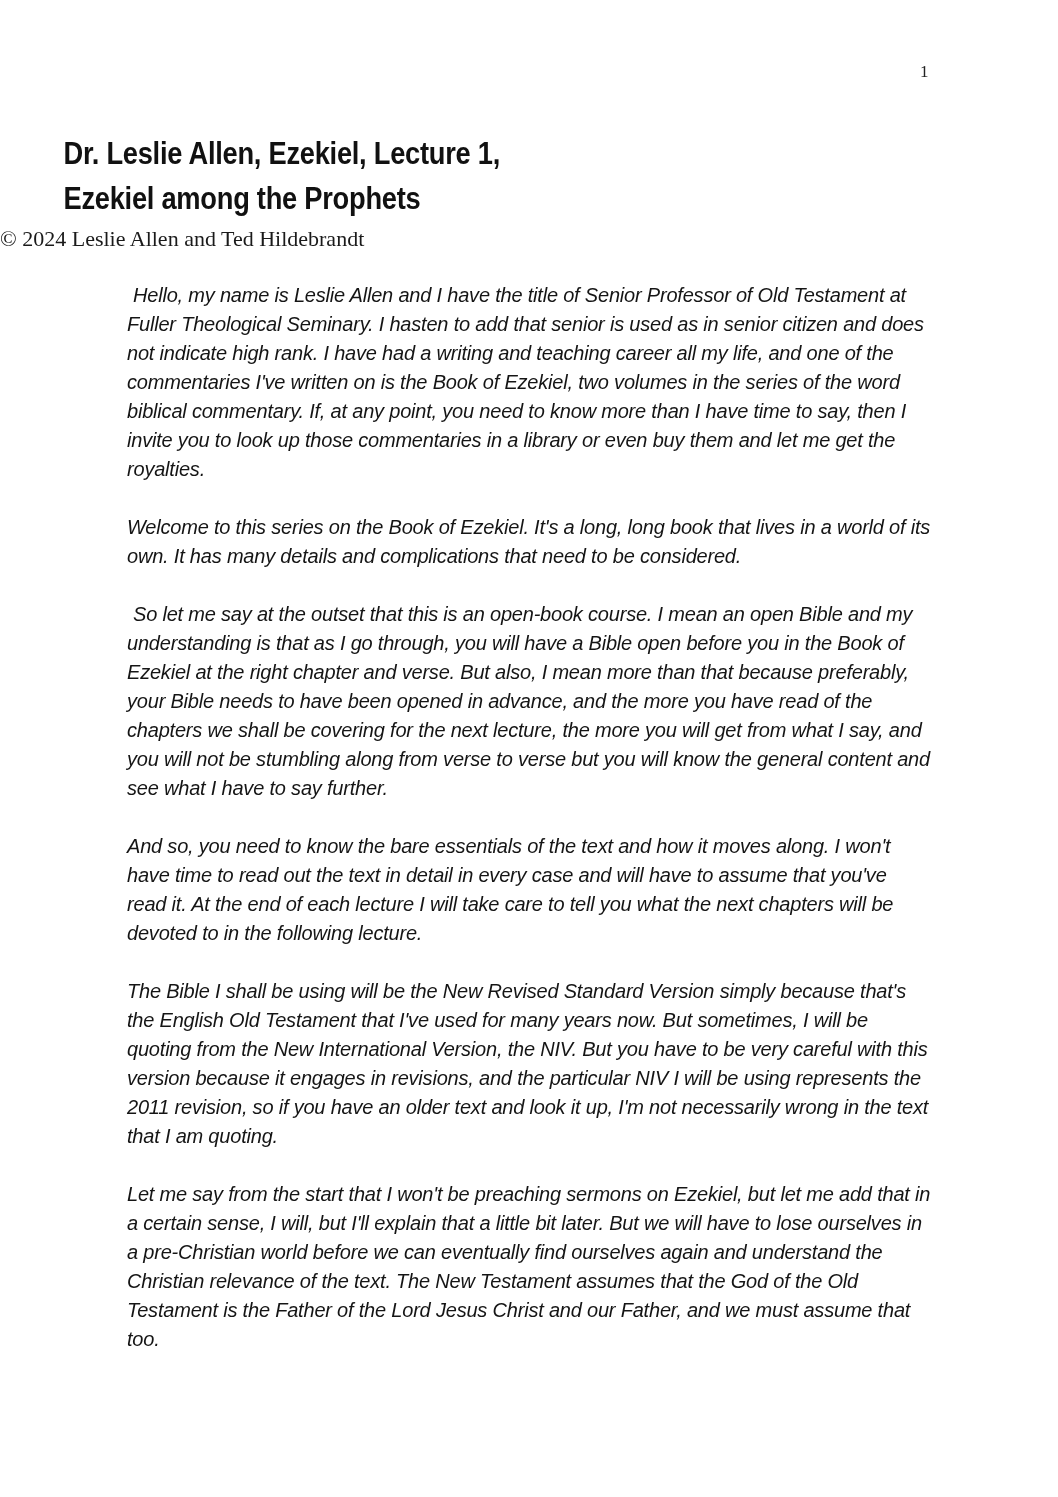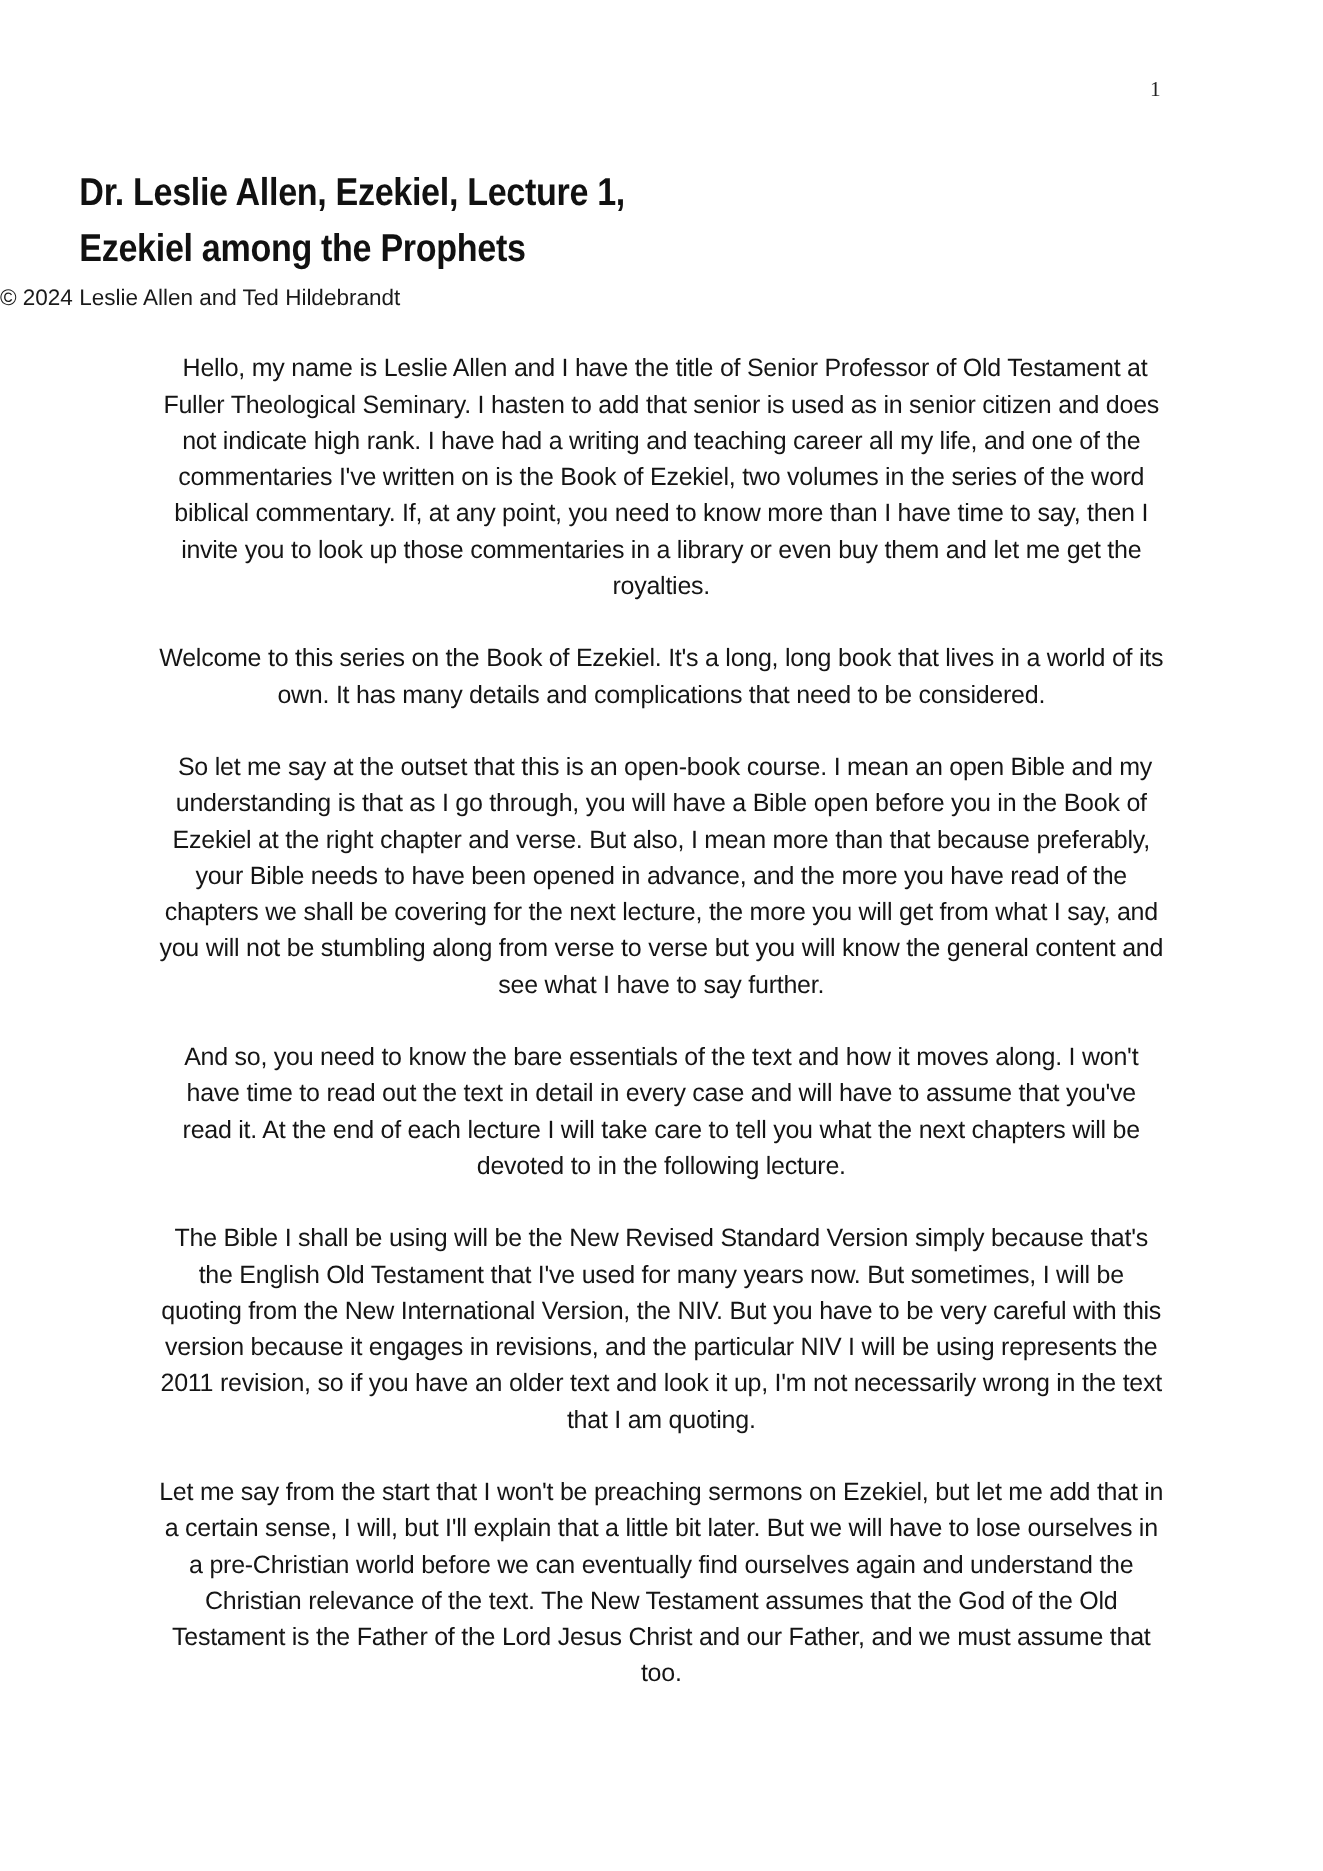--- a/index.html
+++ b/index.html
@@ -36,33 +36,34 @@
     color: #111111;
     transform: scaleX(0.88);
     transform-origin: 50% 0;
     letter-spacing: -0.3px;
   }
   .title-line {
     display: block;
   }
   .copyright {
     margin-top: 4px;
-    font-family: Liberation Sans, sans-serif;
-    font-size: 18px;
+    font-family: Liberation Serif, serif;
+    font-size: 22px;
     line-height: 27px;
     color: #1a1a1a;
   }
   .doc-body {
     margin: 29px 127px 0 127px;
     width: 804px;
     font-size: 20px;
     line-height: 29px;
     letter-spacing: -0.2px;
-    text-align: center;
+    text-align: left;
     color: #151515;
+    font-style: italic;
   }
   .para {
     margin: 0 0 29px 0;
   }
   .lead-space {
     text-indent: 6px;
   }
 </style>
 </head>
 <body>

